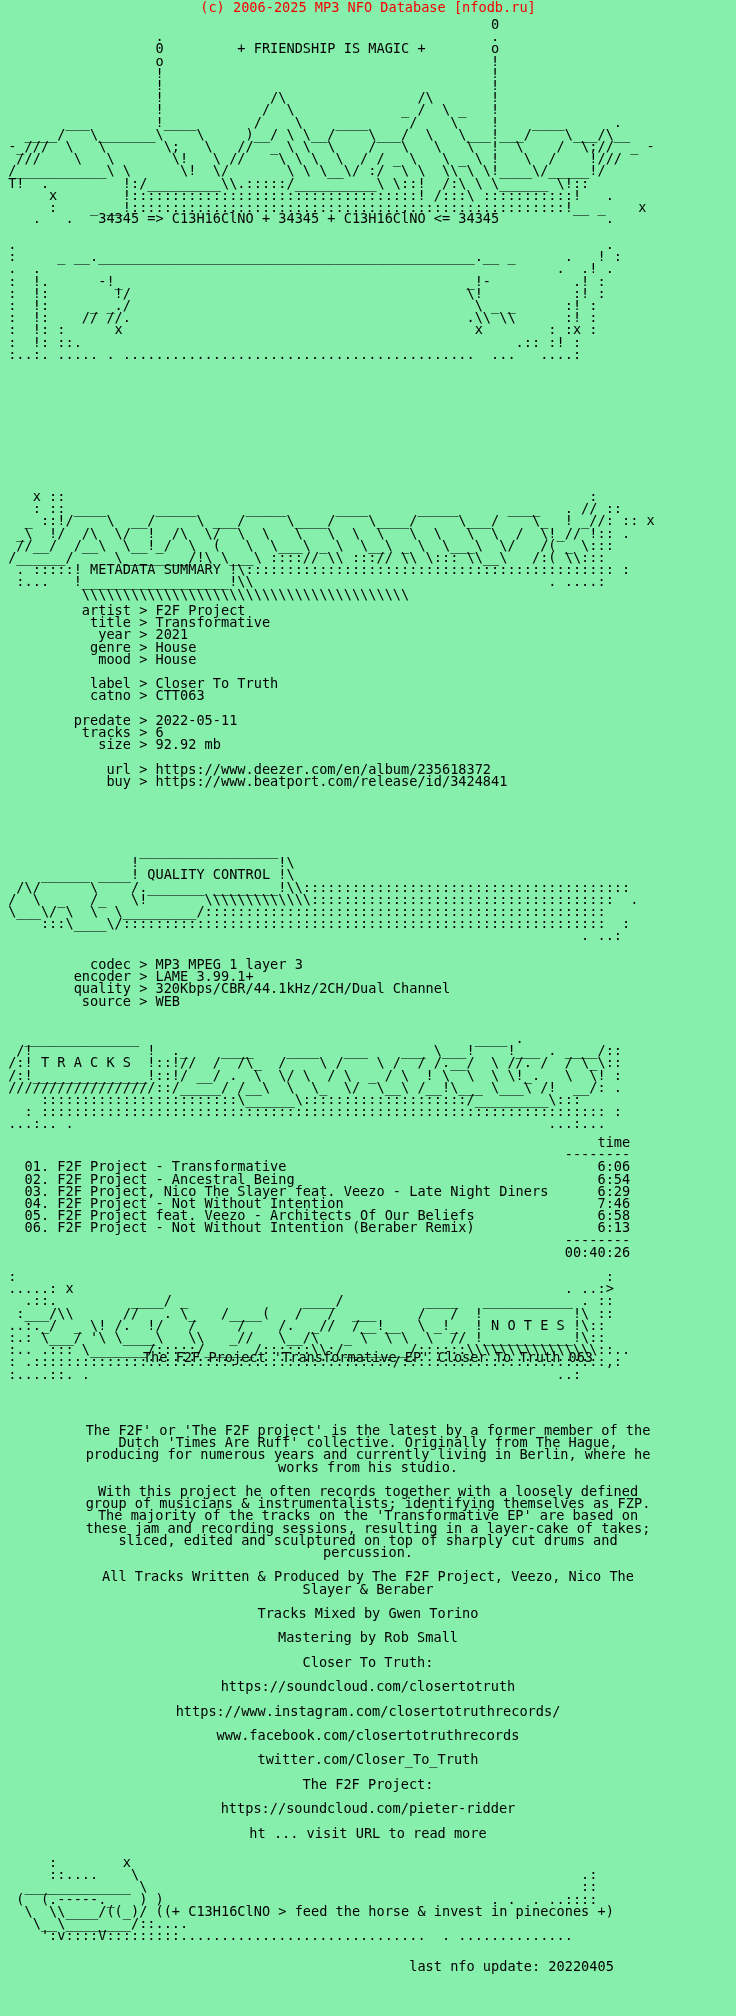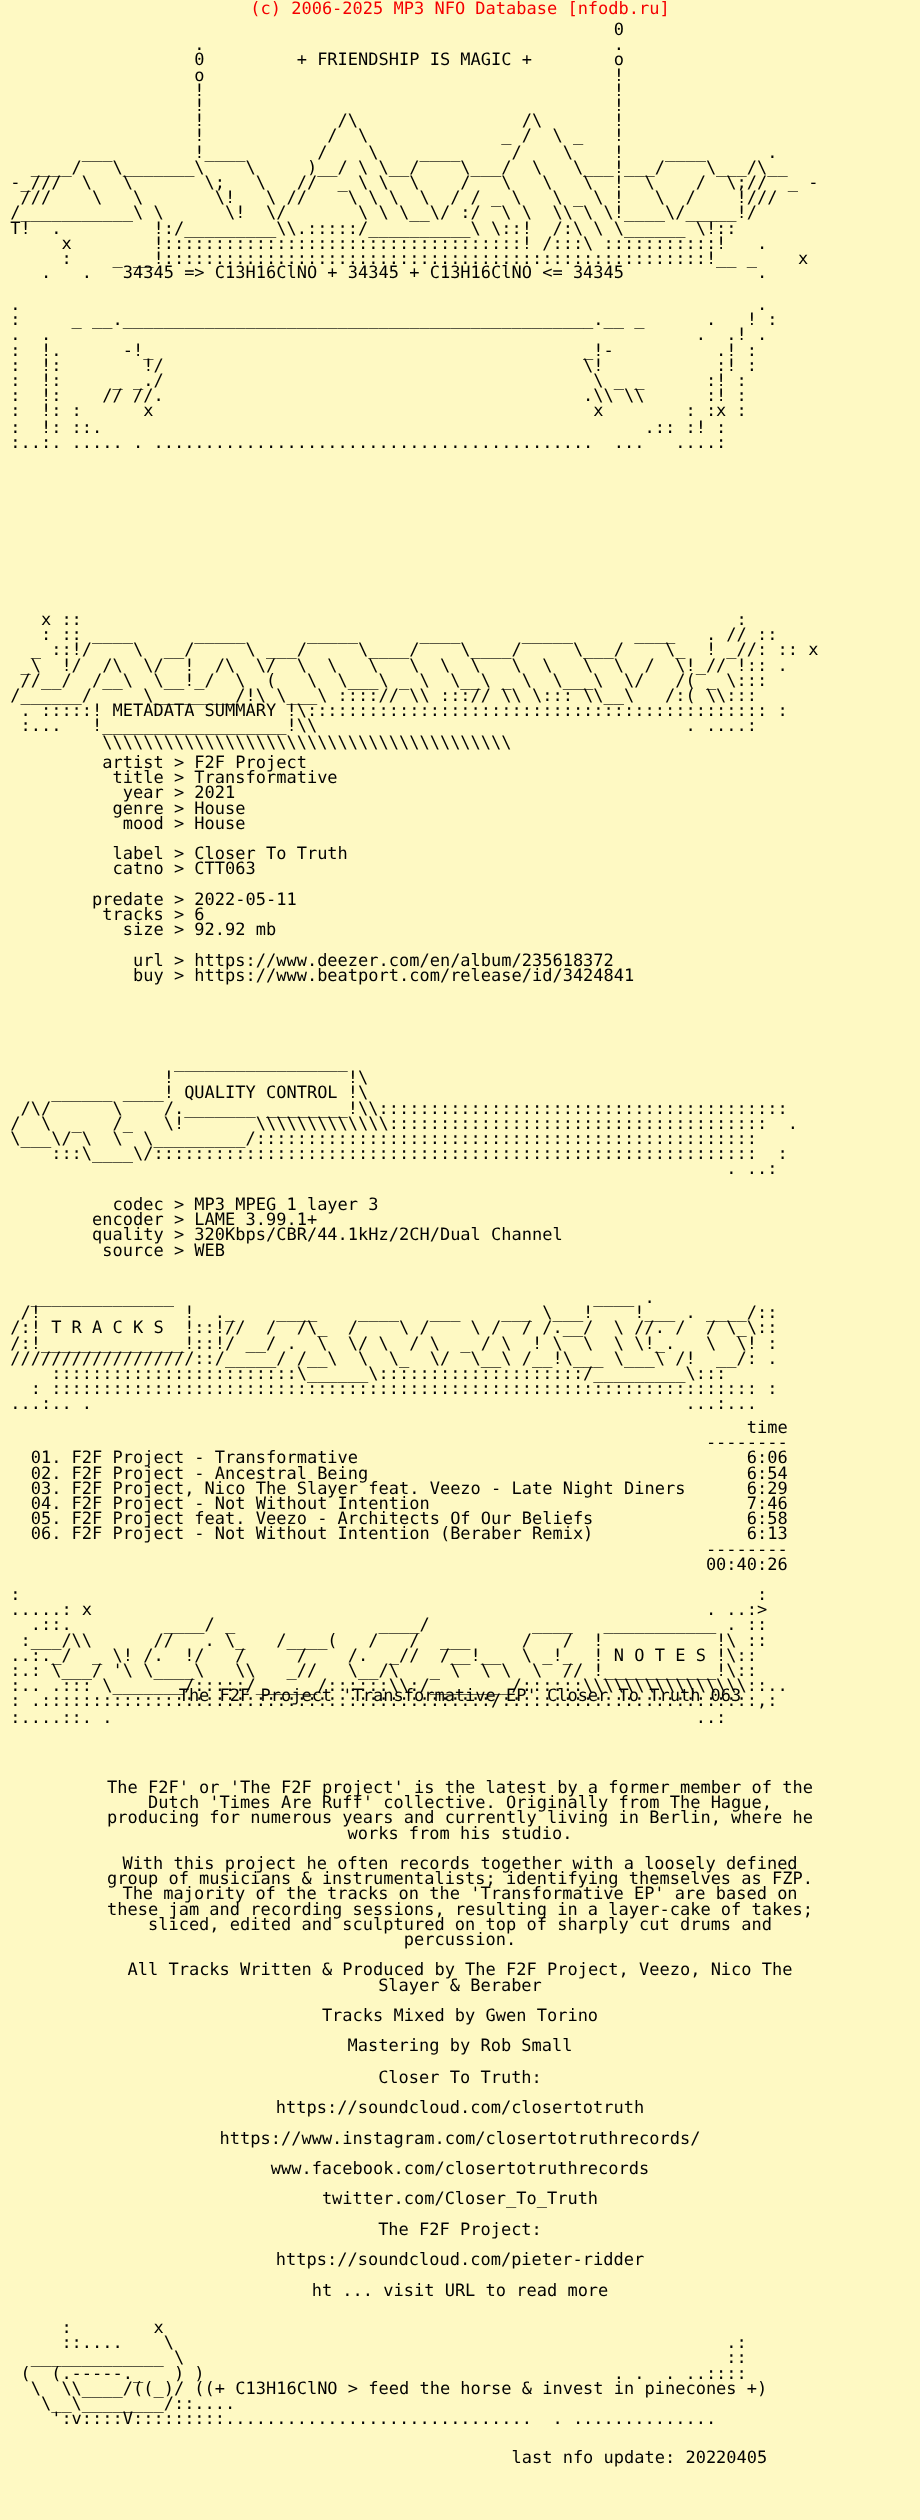--- a/index.html
+++ b/index.html
@@ -1,18 +1,18 @@
 <!DOCTYPE html>
 <html><head>
 <meta charset="utf-8">
 <style>
   html,body{margin:0;padding:0;background:#ffffff;}
   .nfo-page{
     position:relative;width:736px;height:2016px;overflow:hidden;
-    background:#fef9c3;color:#000000;
+    background:#86efac;color:#000000;
     font-family:"DejaVu Sans Mono","Liberation Mono",monospace;
     font-size:13.6px;line-height:12.2px;
   }
   .nfo-page pre{
     margin:0;position:absolute;left:0;top:0;white-space:pre;
     font:inherit;letter-spacing:0;
   }
   .center{width:736px;text-align:center;}
   .copyright{font-weight:bold;}
 </style>

